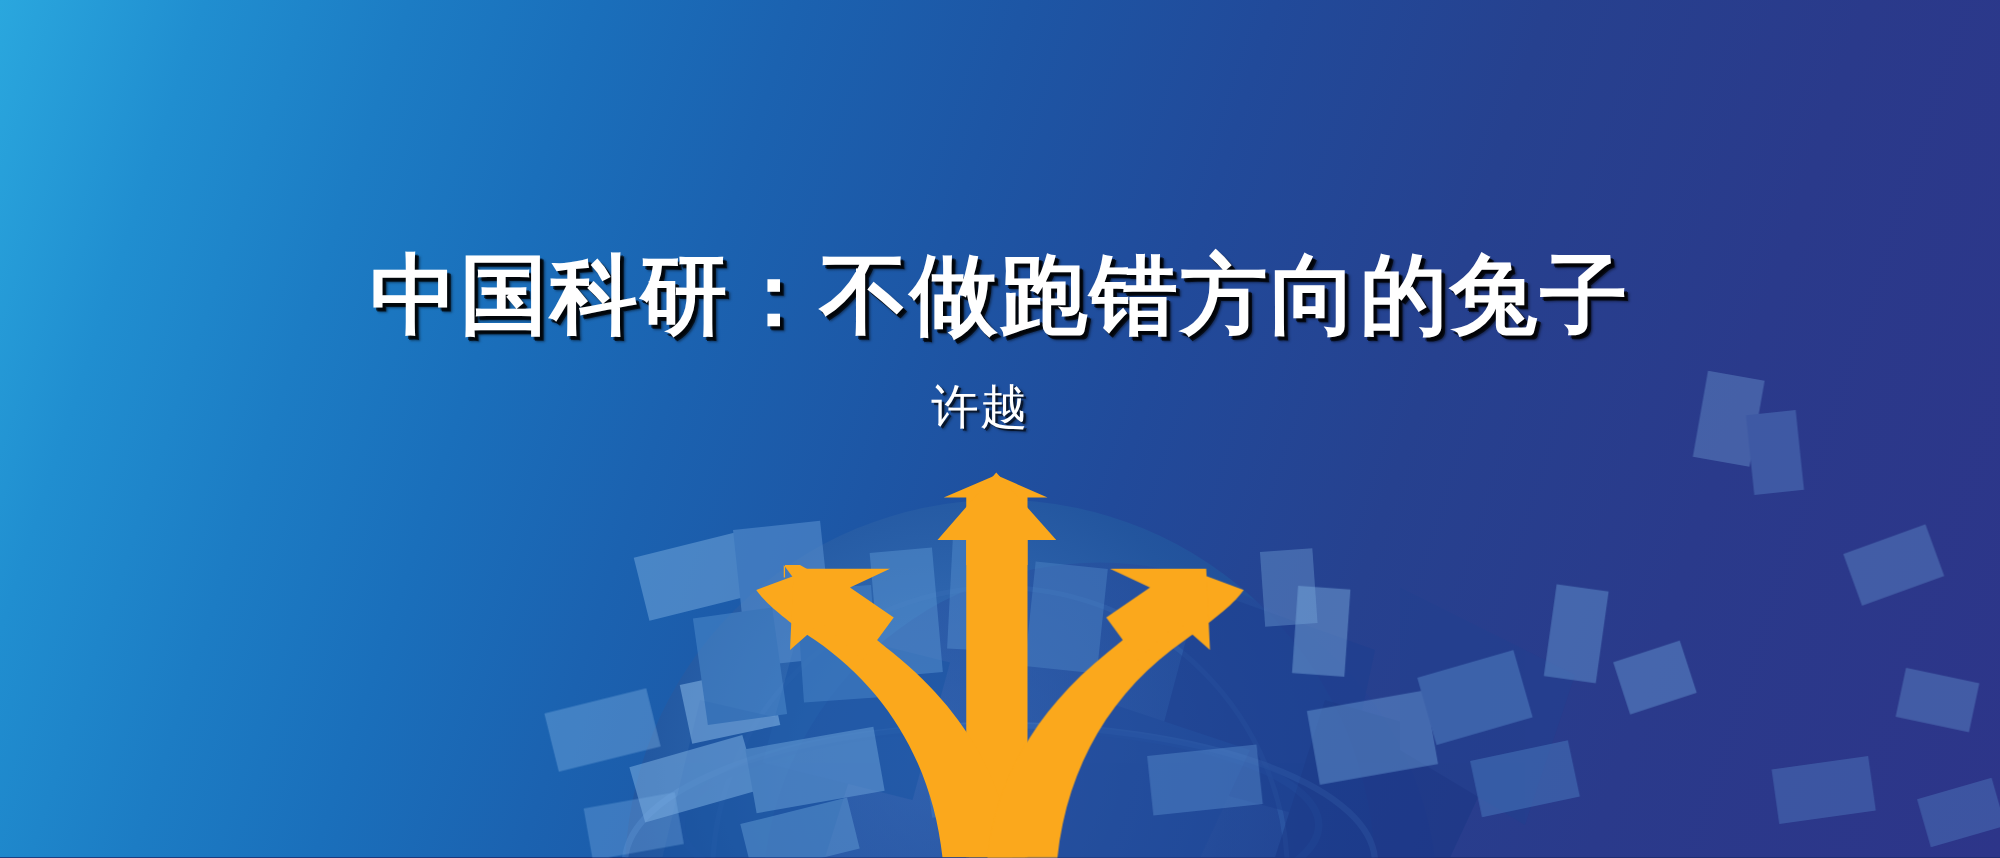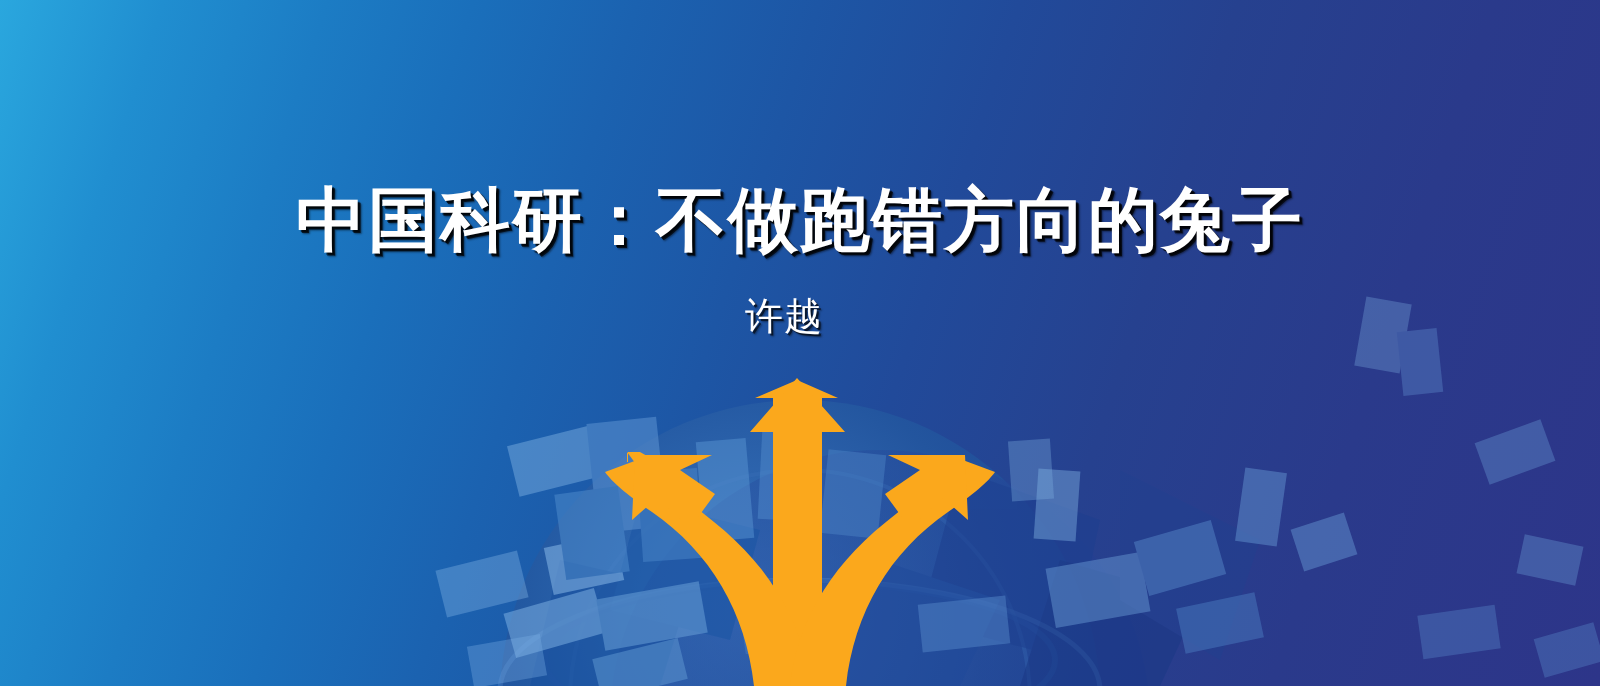--- a/index.html
+++ b/index.html
@@ -45,39 +45,39 @@
     left: 0;
     top: 0;
     width: 1600px;
     text-align: center;
     z-index: 5;
   }
   #title {
     margin: 0;
     padding: 0;
     position: absolute;
-    top: 178px;
+    top: 194px;
     left: 0;
     width: 1600px;
     font-size: 70px;
     line-height: 84px;
     font-weight: bold;
     color: #ffffff;
     letter-spacing: 2px;
     text-shadow:
       3px 3px 0 rgba(0,0,0,0.72),
       4px 4px 2px rgba(0,0,0,0.45),
       2px 2px 0 rgba(0,0,0,0.6);
     white-space: nowrap;
   }
   #subtitle {
     margin: 0;
     padding: 0;
     position: absolute;
-    top: 292px;
+    top: 302px;
     left: 0;
     width: 1568px;
     font-size: 38px;
     line-height: 48px;
     font-weight: normal;
     color: #ffffff;
     letter-spacing: 1px;
     text-shadow:
       2px 2px 0 rgba(0,0,0,0.6),
       3px 3px 2px rgba(0,0,0,0.4);

